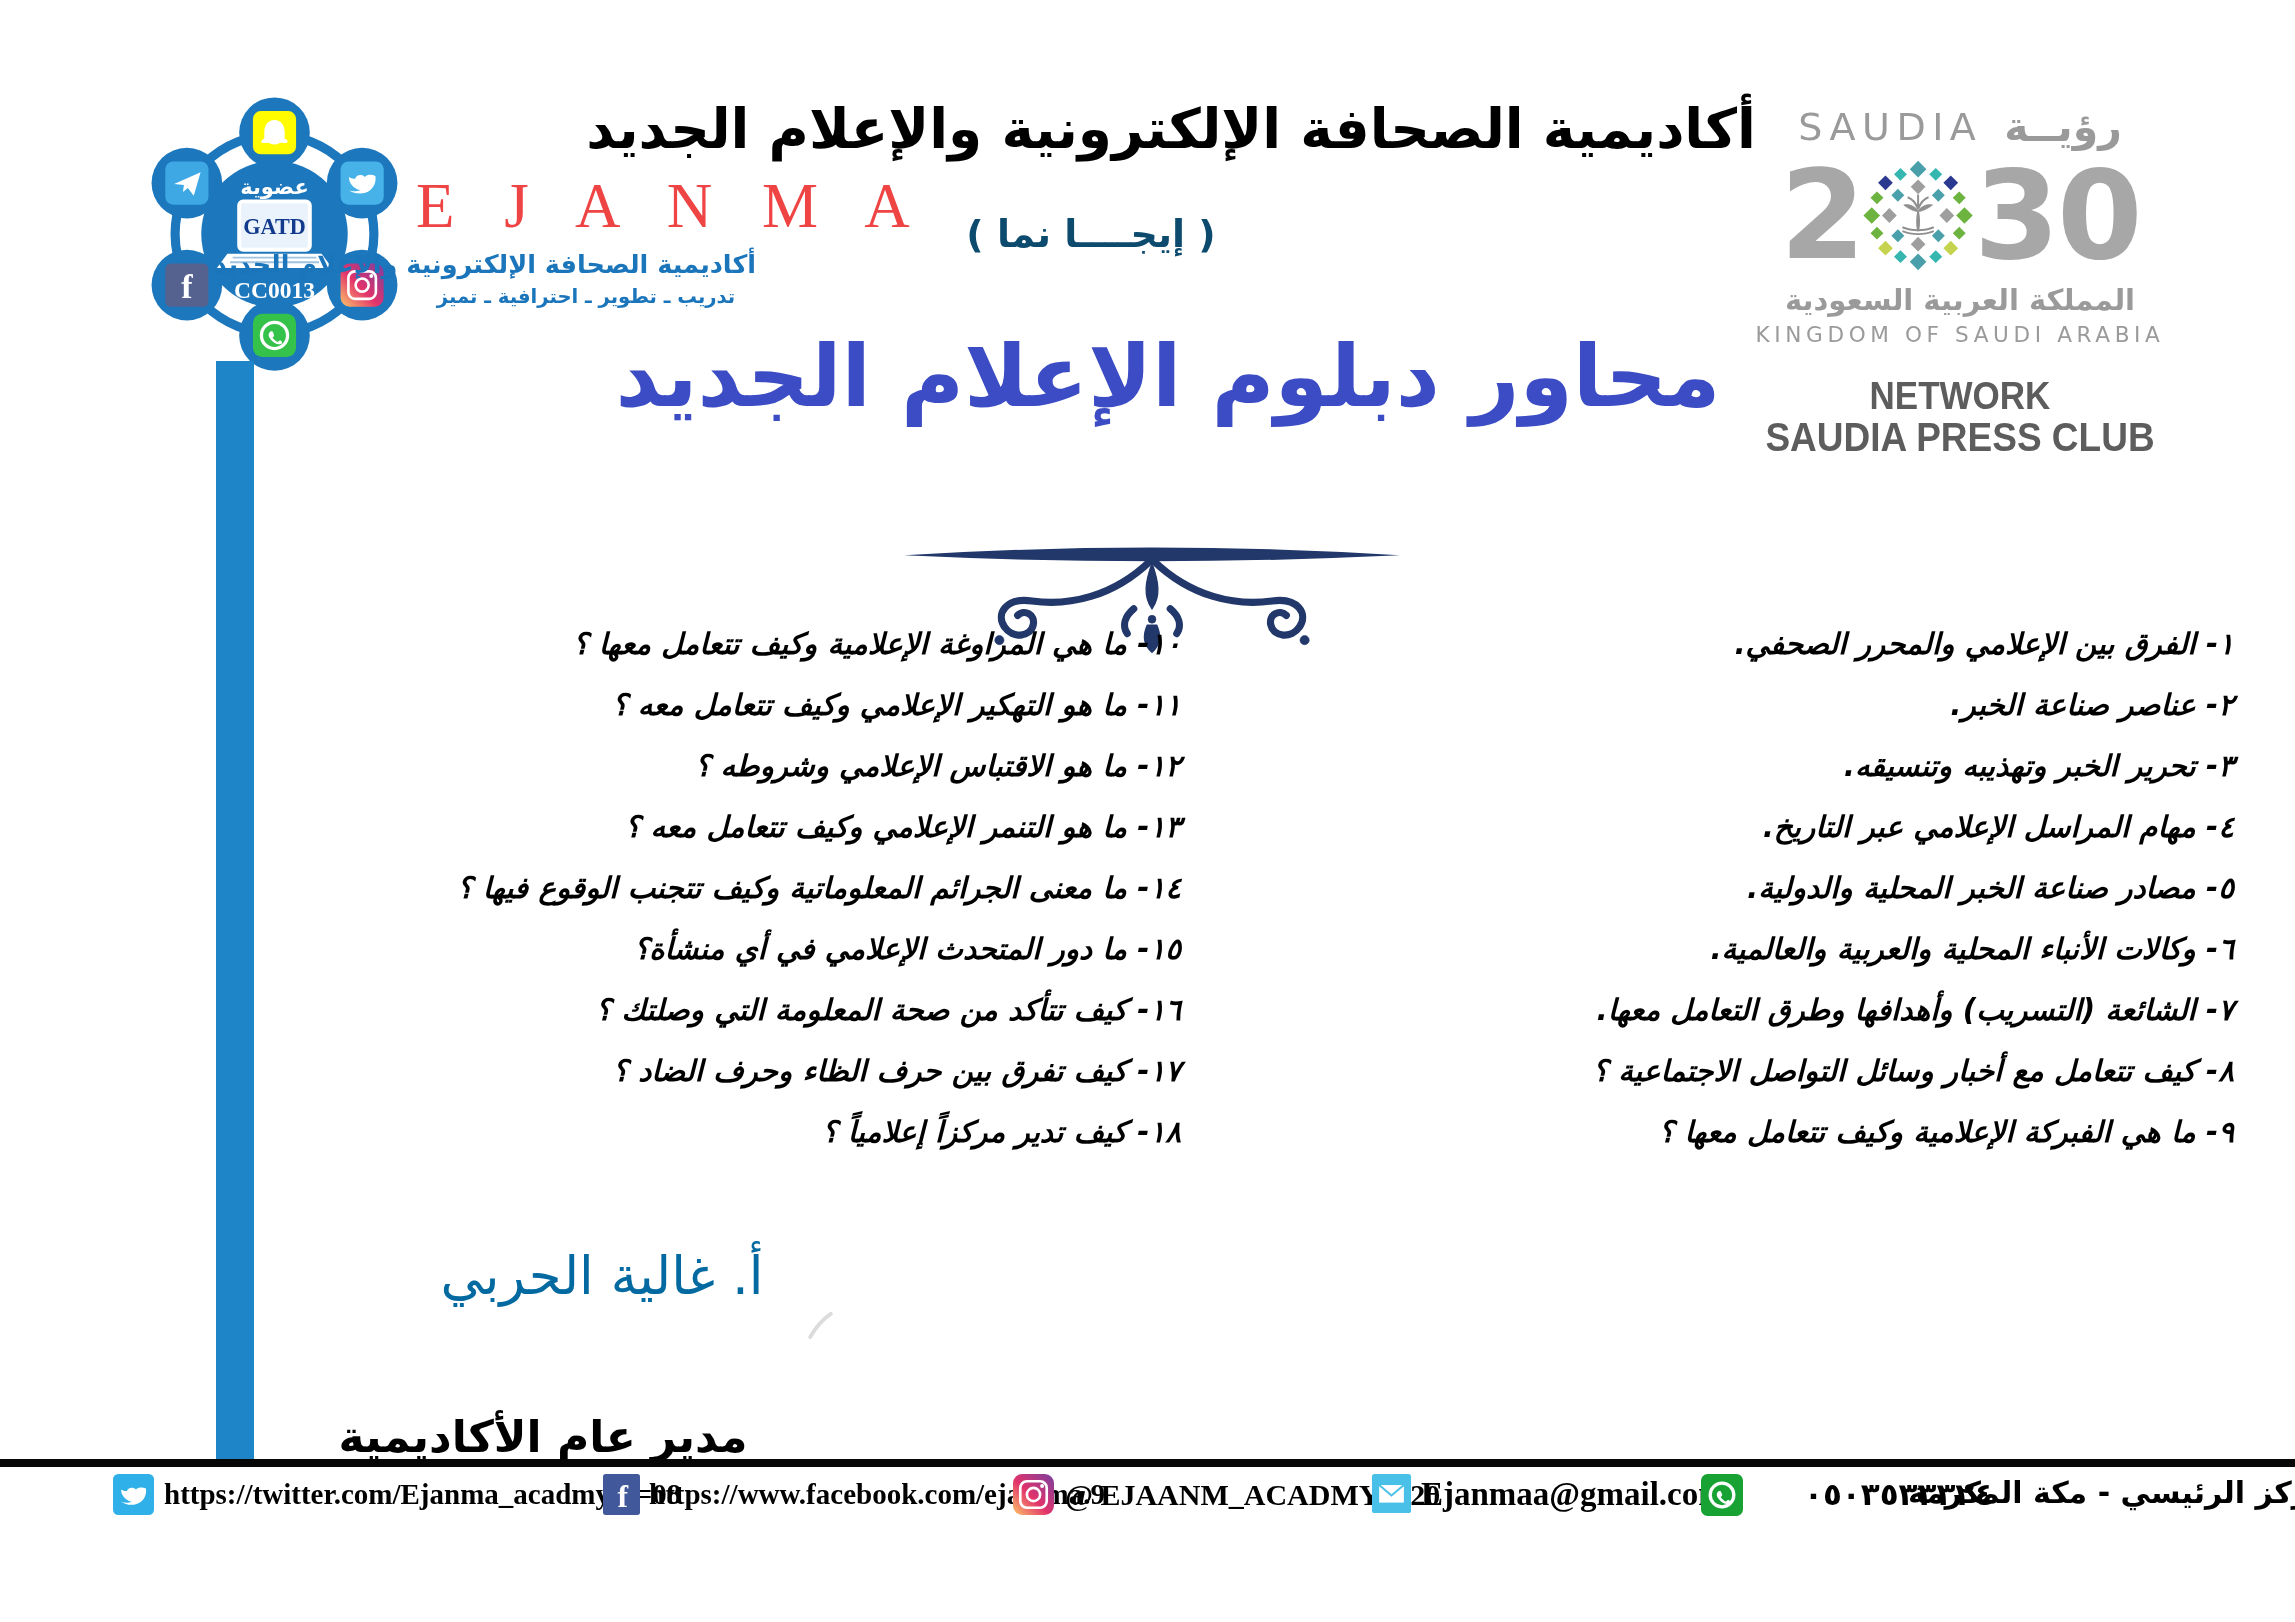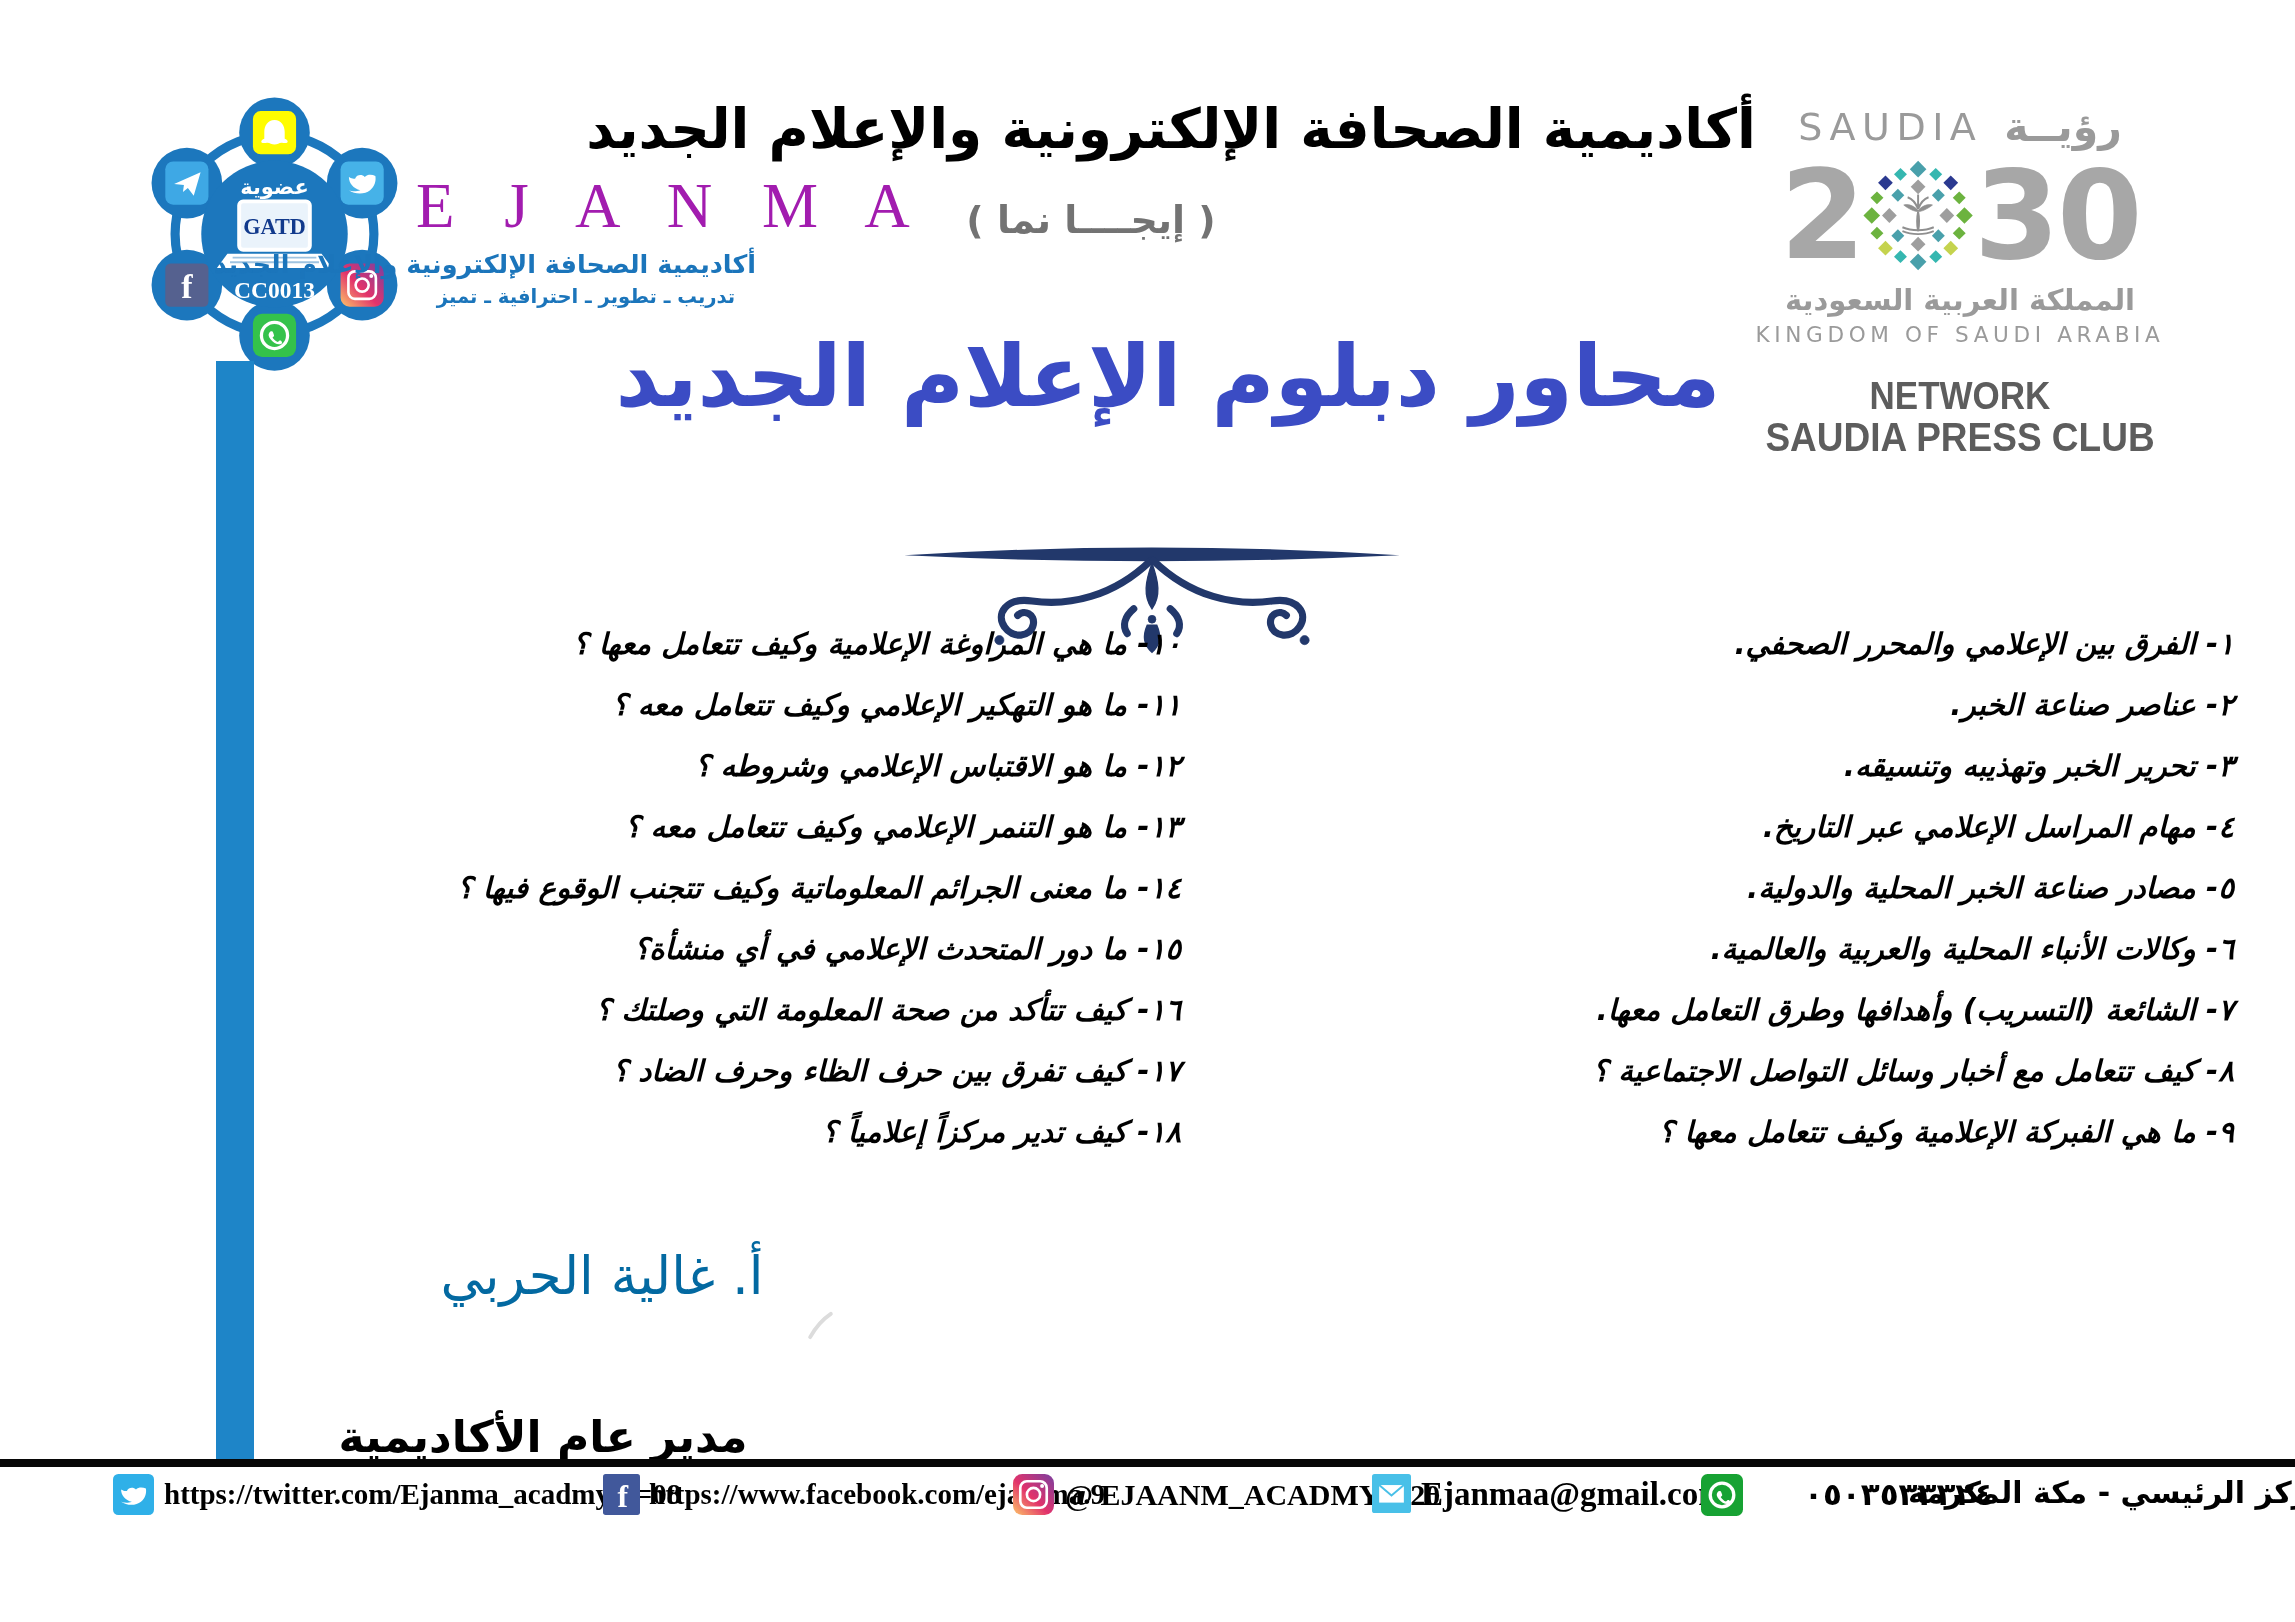--- a/index.html
+++ b/index.html
@@ -4,25 +4,25 @@
 <style>
   html,body{margin:0;padding:0;background:#ffffff;}
   #page{position:relative;width:2295px;height:1623px;background:#ffffff;overflow:hidden;
         font-family:"DejaVu Sans",sans-serif;}
   .abs{position:absolute;}
   .nowrap{white-space:nowrap;}
   .ctr{transform:translateX(-50%);}
 
   
   #center-heading{left:1171px;top:97px;font-size:55px;font-weight:bold;color:#000;}
-  #center-subtitle{left:1091px;top:198px;font-size:38px;font-weight:bold;color:#737373;}
+  #center-subtitle{left:1091px;top:212px;font-size:38px;font-weight:bold;color:#0c4a6e;}
 
   
   #logo-text{left:416px;top:175px;width:340px;text-align:center;}
-  #logo-brand{font-family:"Liberation Serif",serif;font-size:63px;color:#a21caf;letter-spacing:17px;line-height:1;}
+  #logo-brand{font-family:"Liberation Serif",serif;font-size:63px;color:#ef4444;letter-spacing:17px;line-height:1;}
   #logo-arname{font-size:25.5px;font-weight:bold;color:#1b75bb;margin-top:10.5px;}
   #logo-tagline{font-size:19.6px;font-weight:bold;color:#1b75bb;margin-top:6.5px;letter-spacing:1.3px;}
 
   
   #vision{left:1960px;top:103px;text-align:center;color:#9a9a9a;}
   #vision-row1{display:flex;align-items:center;justify-content:center;gap:22px;}
   #vision-en{font-size:38px;letter-spacing:6.5px;color:#9a9a9a;}
   #vision-ar{font-size:41px;color:#9a9a9a;font-weight:bold;}
   #vision-year{display:flex;align-items:center;justify-content:center;margin-top:2.6px;}
   .year-digits{font-size:123px;line-height:1;font-weight:bold;color:#a7a7a7;letter-spacing:-2.6px;}

